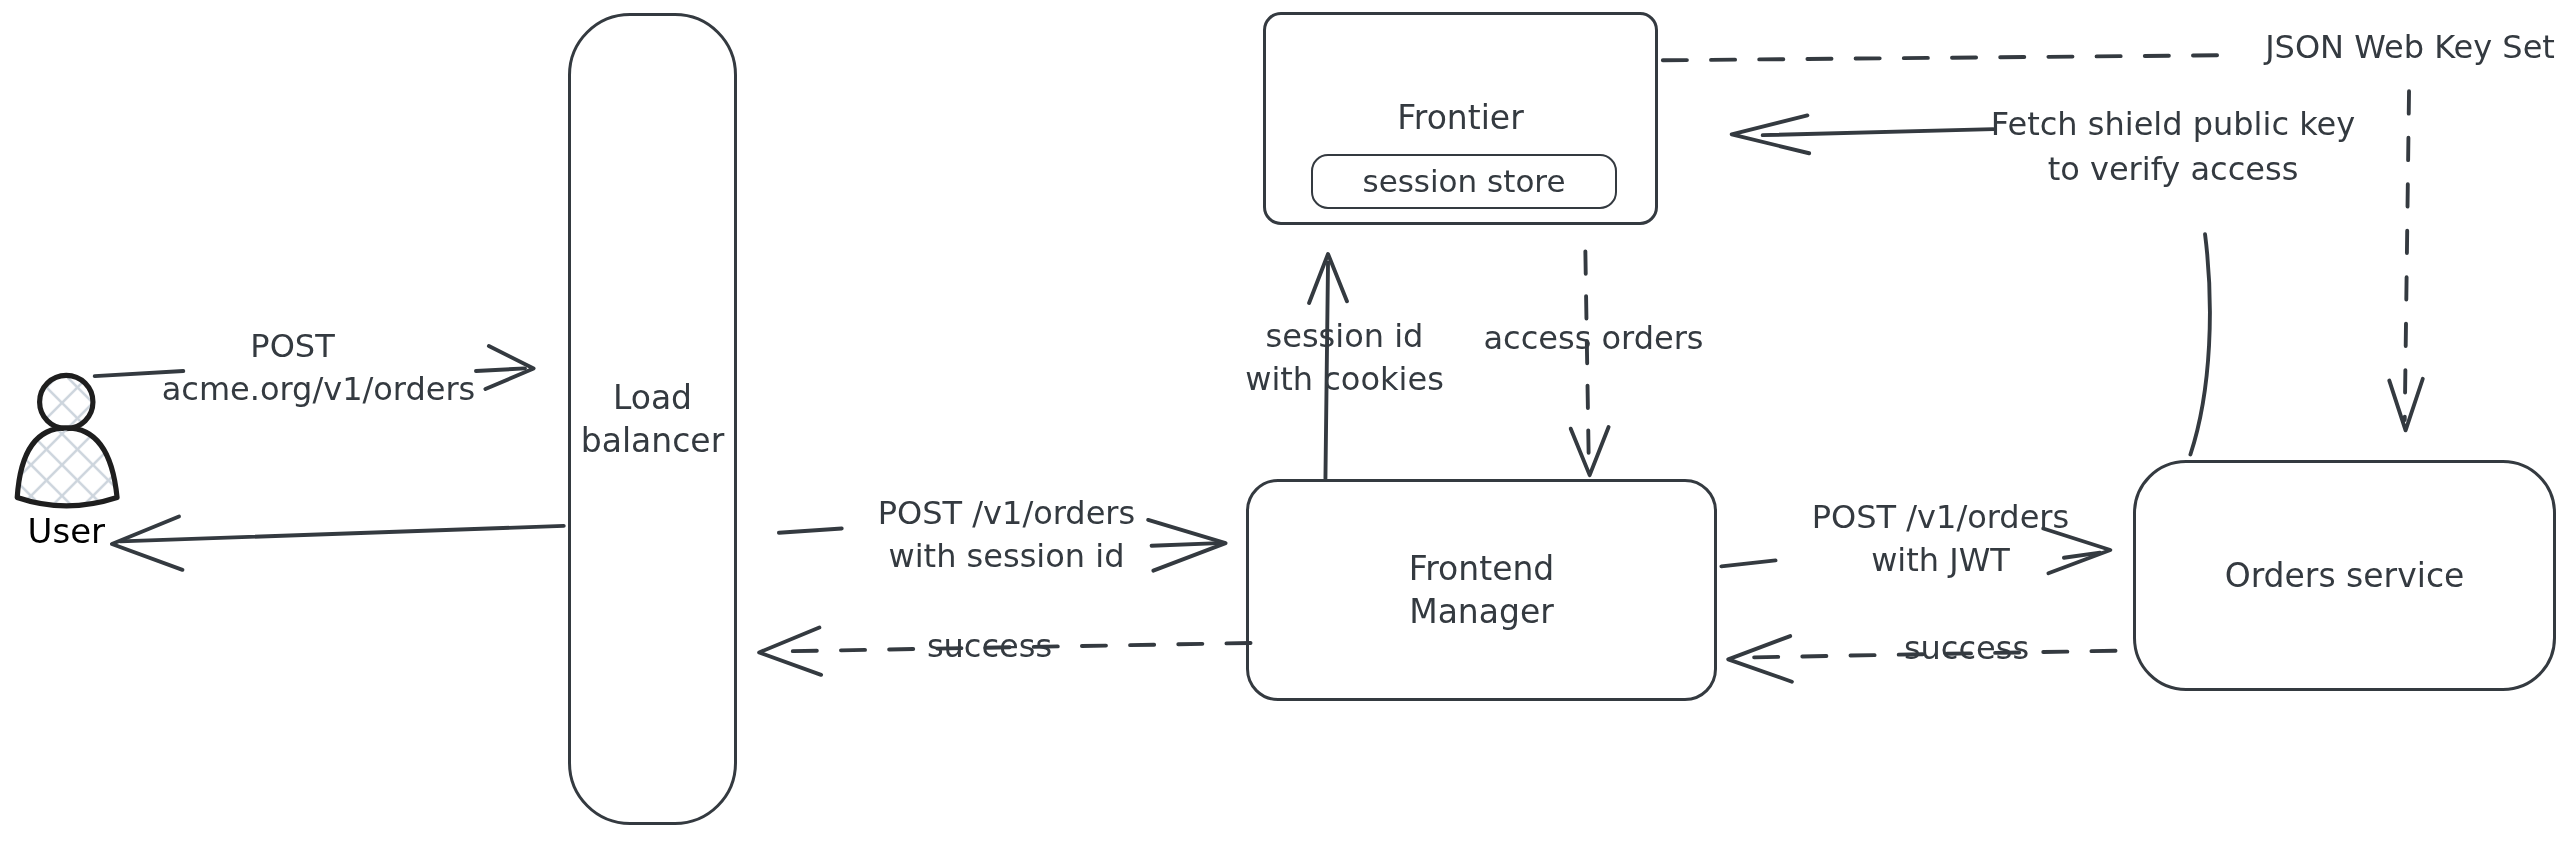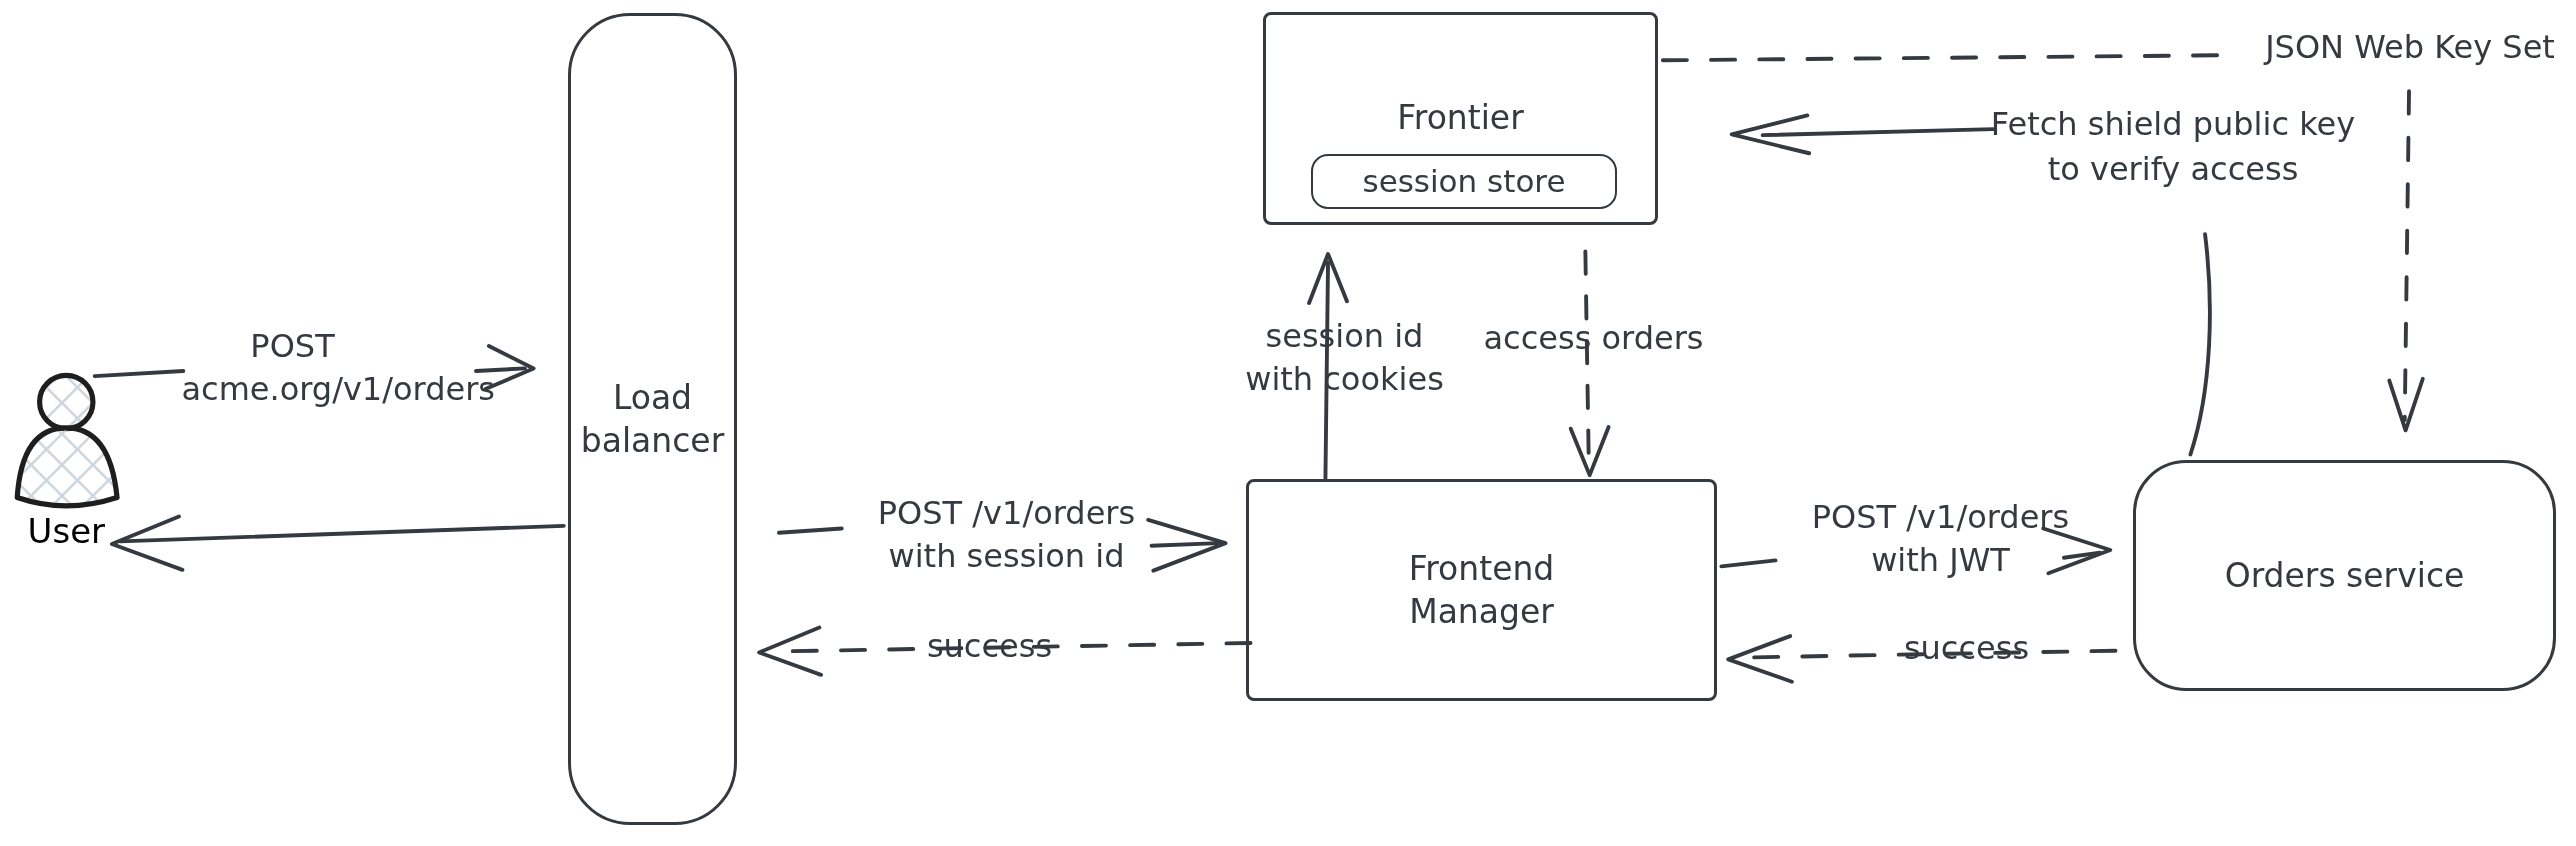--- a/index.html
+++ b/index.html
@@ -2,24 +2,24 @@
 <html style="font-size:13.8px"><head>
 <meta charset="utf-8">
 <style>
   html,body{margin:0;padding:0;background:#fff;}
   .canvas{position:relative;width:2576px;height:847px;background:#ffffff;overflow:hidden;
           font-family:"DejaVu Sans","Liberation Sans",sans-serif;color:#343a40;}
   svg.artwork{position:absolute;left:0;top:0;width:2576px;height:847px;}
   .node{position:absolute;border:3px solid #343a40;border-radius:41px;background:transparent;
         display:flex;align-items:center;justify-content:center;flex-direction:column;box-sizing:border-box;}
   .node-lb{left:568px;top:13px;width:169px;height:812px;border-radius:62px;}
-  .node-frontier{left:1263px;top:12px;width:395px;height:213px;border-radius:8px;display:block;}
+  .node-frontier{left:1263px;top:12px;width:395px;height:213px;border-radius:18px;display:block;}
   .node-store{left:45px;top:139px;width:306px;height:55px;border-radius:17px;border:2.6px solid #343a40;
               position:absolute;display:flex;align-items:center;justify-content:center;box-sizing:border-box;}
-  .node-fm{left:1246px;top:479px;width:471px;height:222px;border-radius:8px;}
+  .node-fm{left:1246px;top:479px;width:471px;height:222px;border-radius:32px;}
   .node-orders{left:2133px;top:460px;width:423px;height:231px;border-radius:53px;}
   .node-title{font-size:33px;line-height:43px;text-align:center;white-space:nowrap;}
   .frontier-title{position:absolute;left:0;right:0;top:83px;text-align:center;font-size:33px;}
   .lbl{position:absolute;font-size:32px;line-height:43px;text-align:center;white-space:nowrap;color:#343a40;}
   .user-label{font-size:34px;color:#000000;}
 </style>
 </head>
 <body>
 
 <div class="canvas">
@@ -96,21 +96,21 @@
     <div class="node-title">Manager</div>
   </div>
 
   <div class="node node-orders">
     <div class="node-title">Orders service</div>
   </div>
 
   <div class="lbl user-label" style="left:10.3px;top:510px;width:112px;">User</div>
 
   <div class="lbl" style="left:189px;top:325px;width:207px;">POST</div>
-  <div class="lbl" style="left:142px;top:368px;width:353px;text-align:right;">acme.org/v1/orders</div>
+  <div class="lbl" style="left:142px;top:368px;width:353px;">acme.org/v1/orders</div>
 
   <div class="lbl" style="left:843px;top:492px;width:327px;">POST /v1/orders</div>
   <div class="lbl" style="left:843px;top:535px;width:327px;">with session id</div>
 
   <div class="lbl" style="left:895px;top:625px;width:189px;">success</div>
 
   <div class="lbl" style="left:1198px;top:315px;width:293px;">session id</div>
   <div class="lbl" style="left:1198px;top:358px;width:293px;">with cookies</div>
 
   <div class="lbl" style="left:1456px;top:317px;width:275px;">access orders</div>

